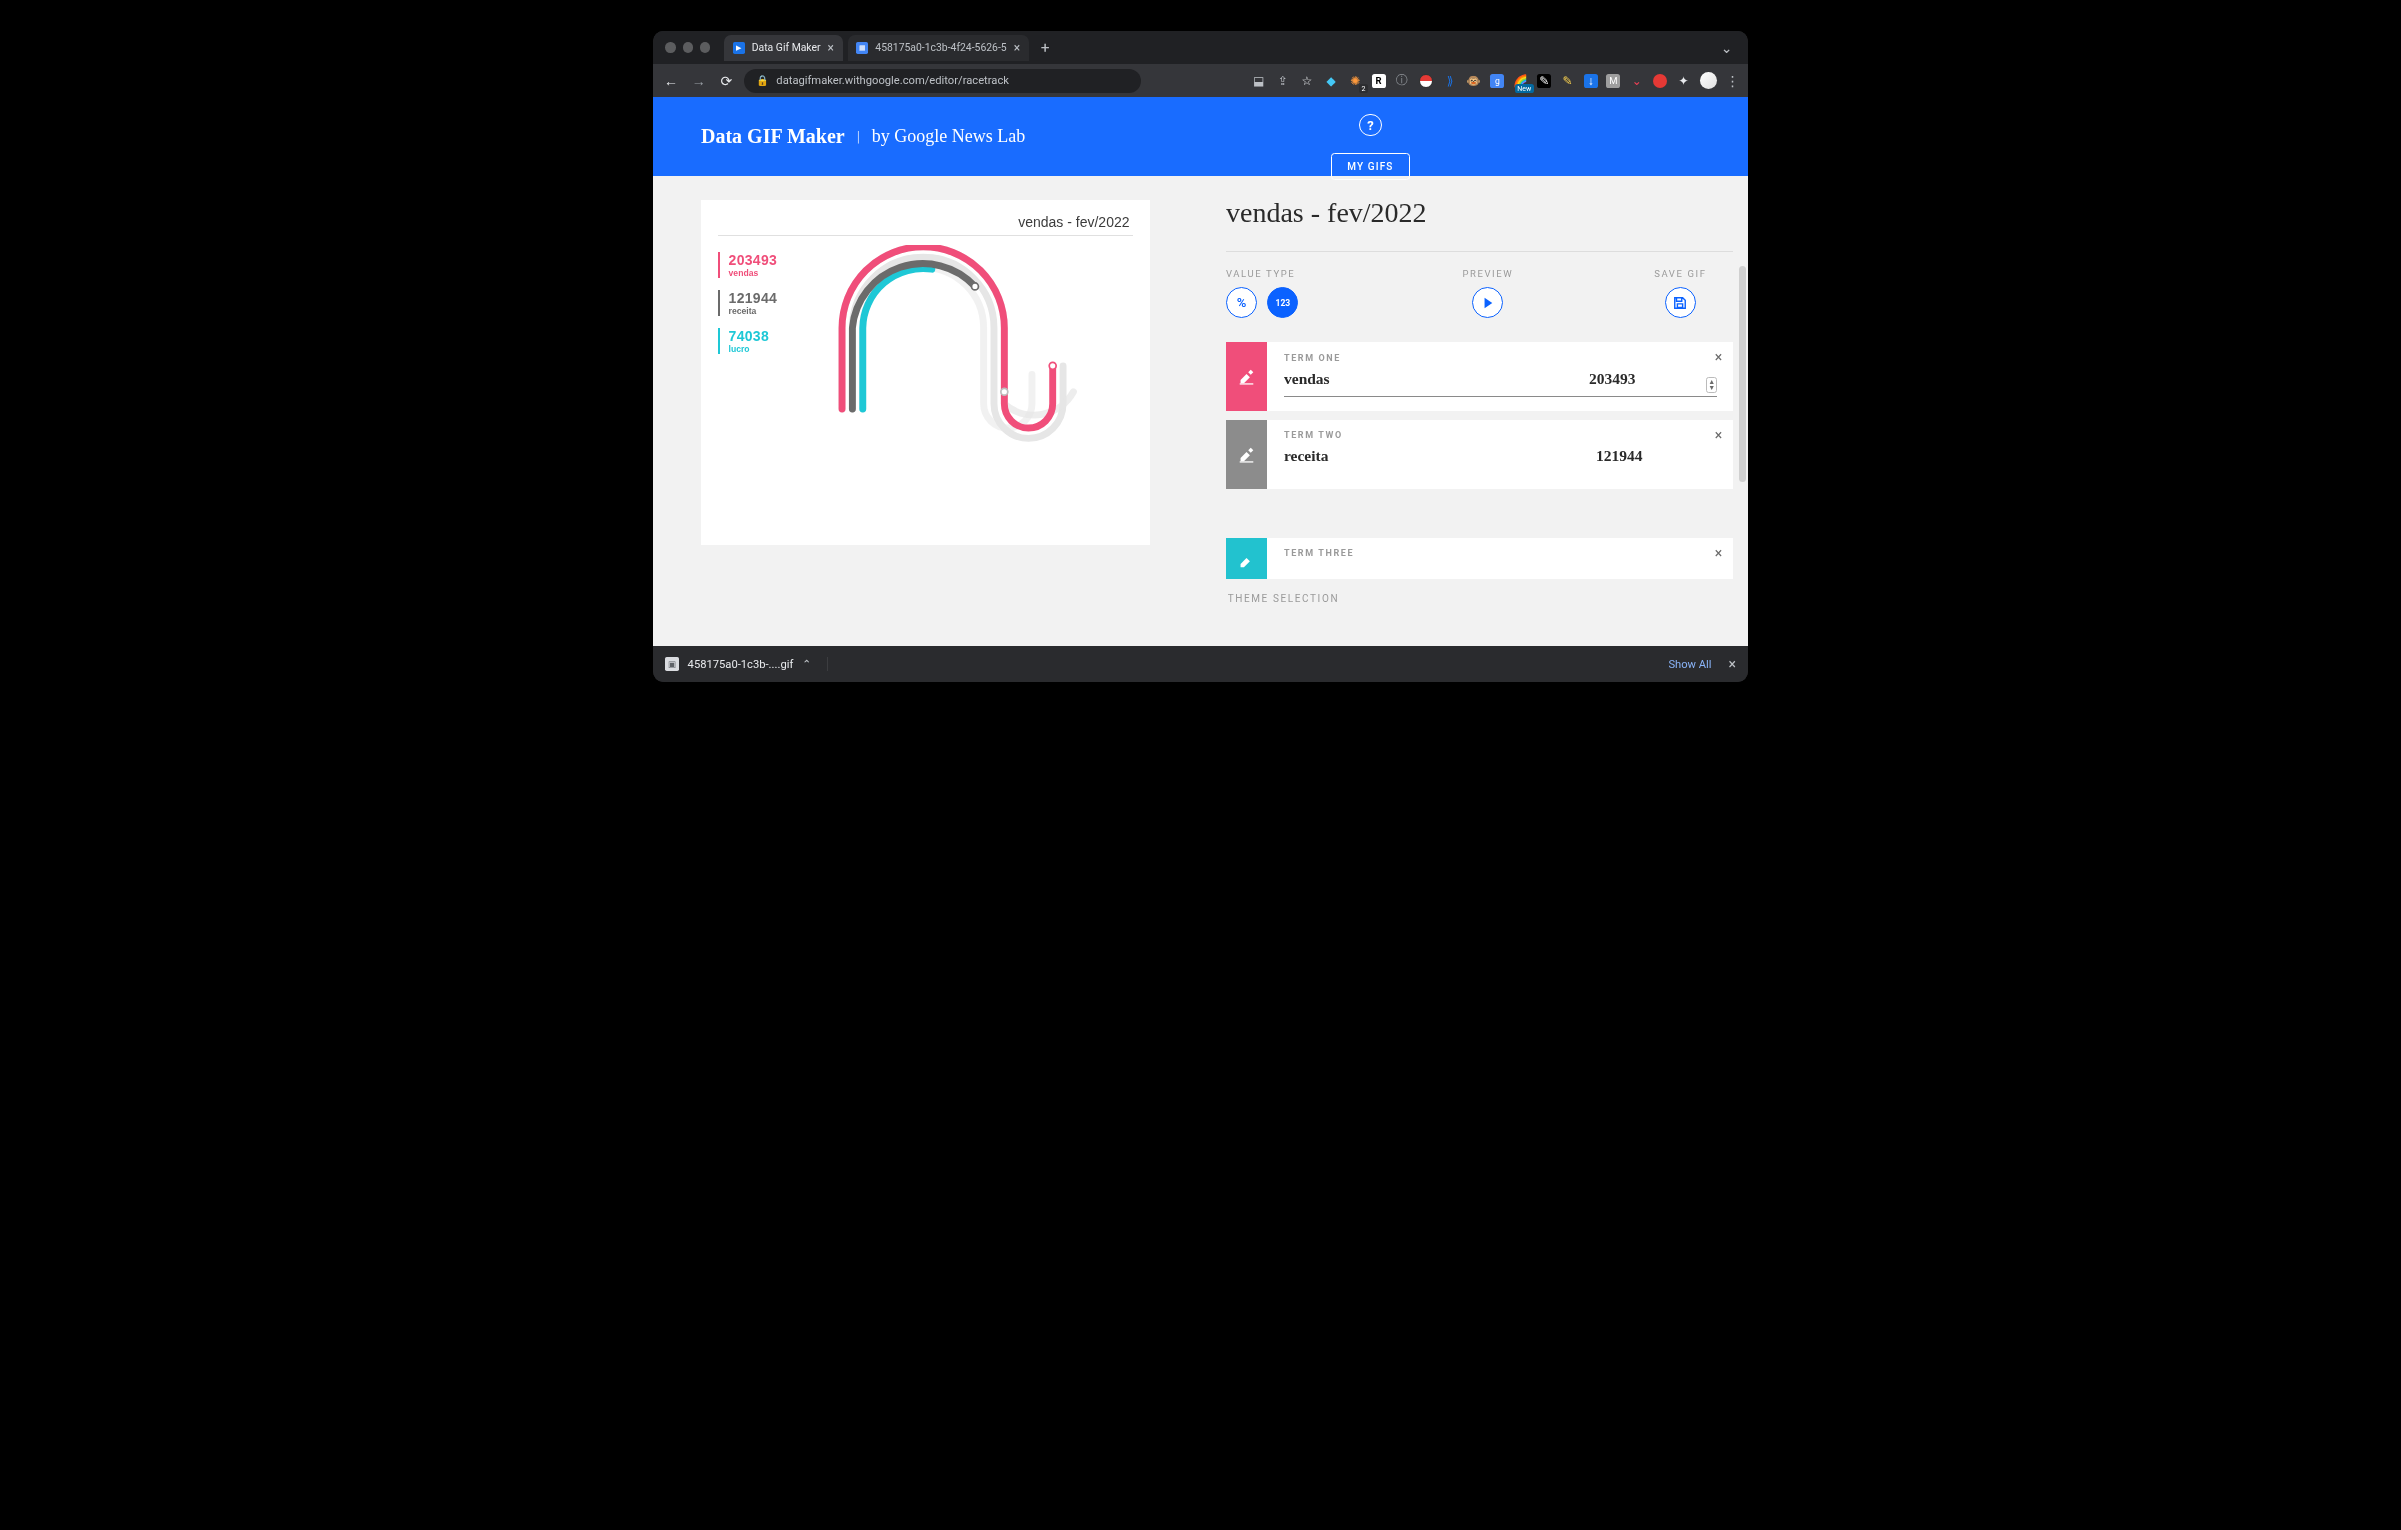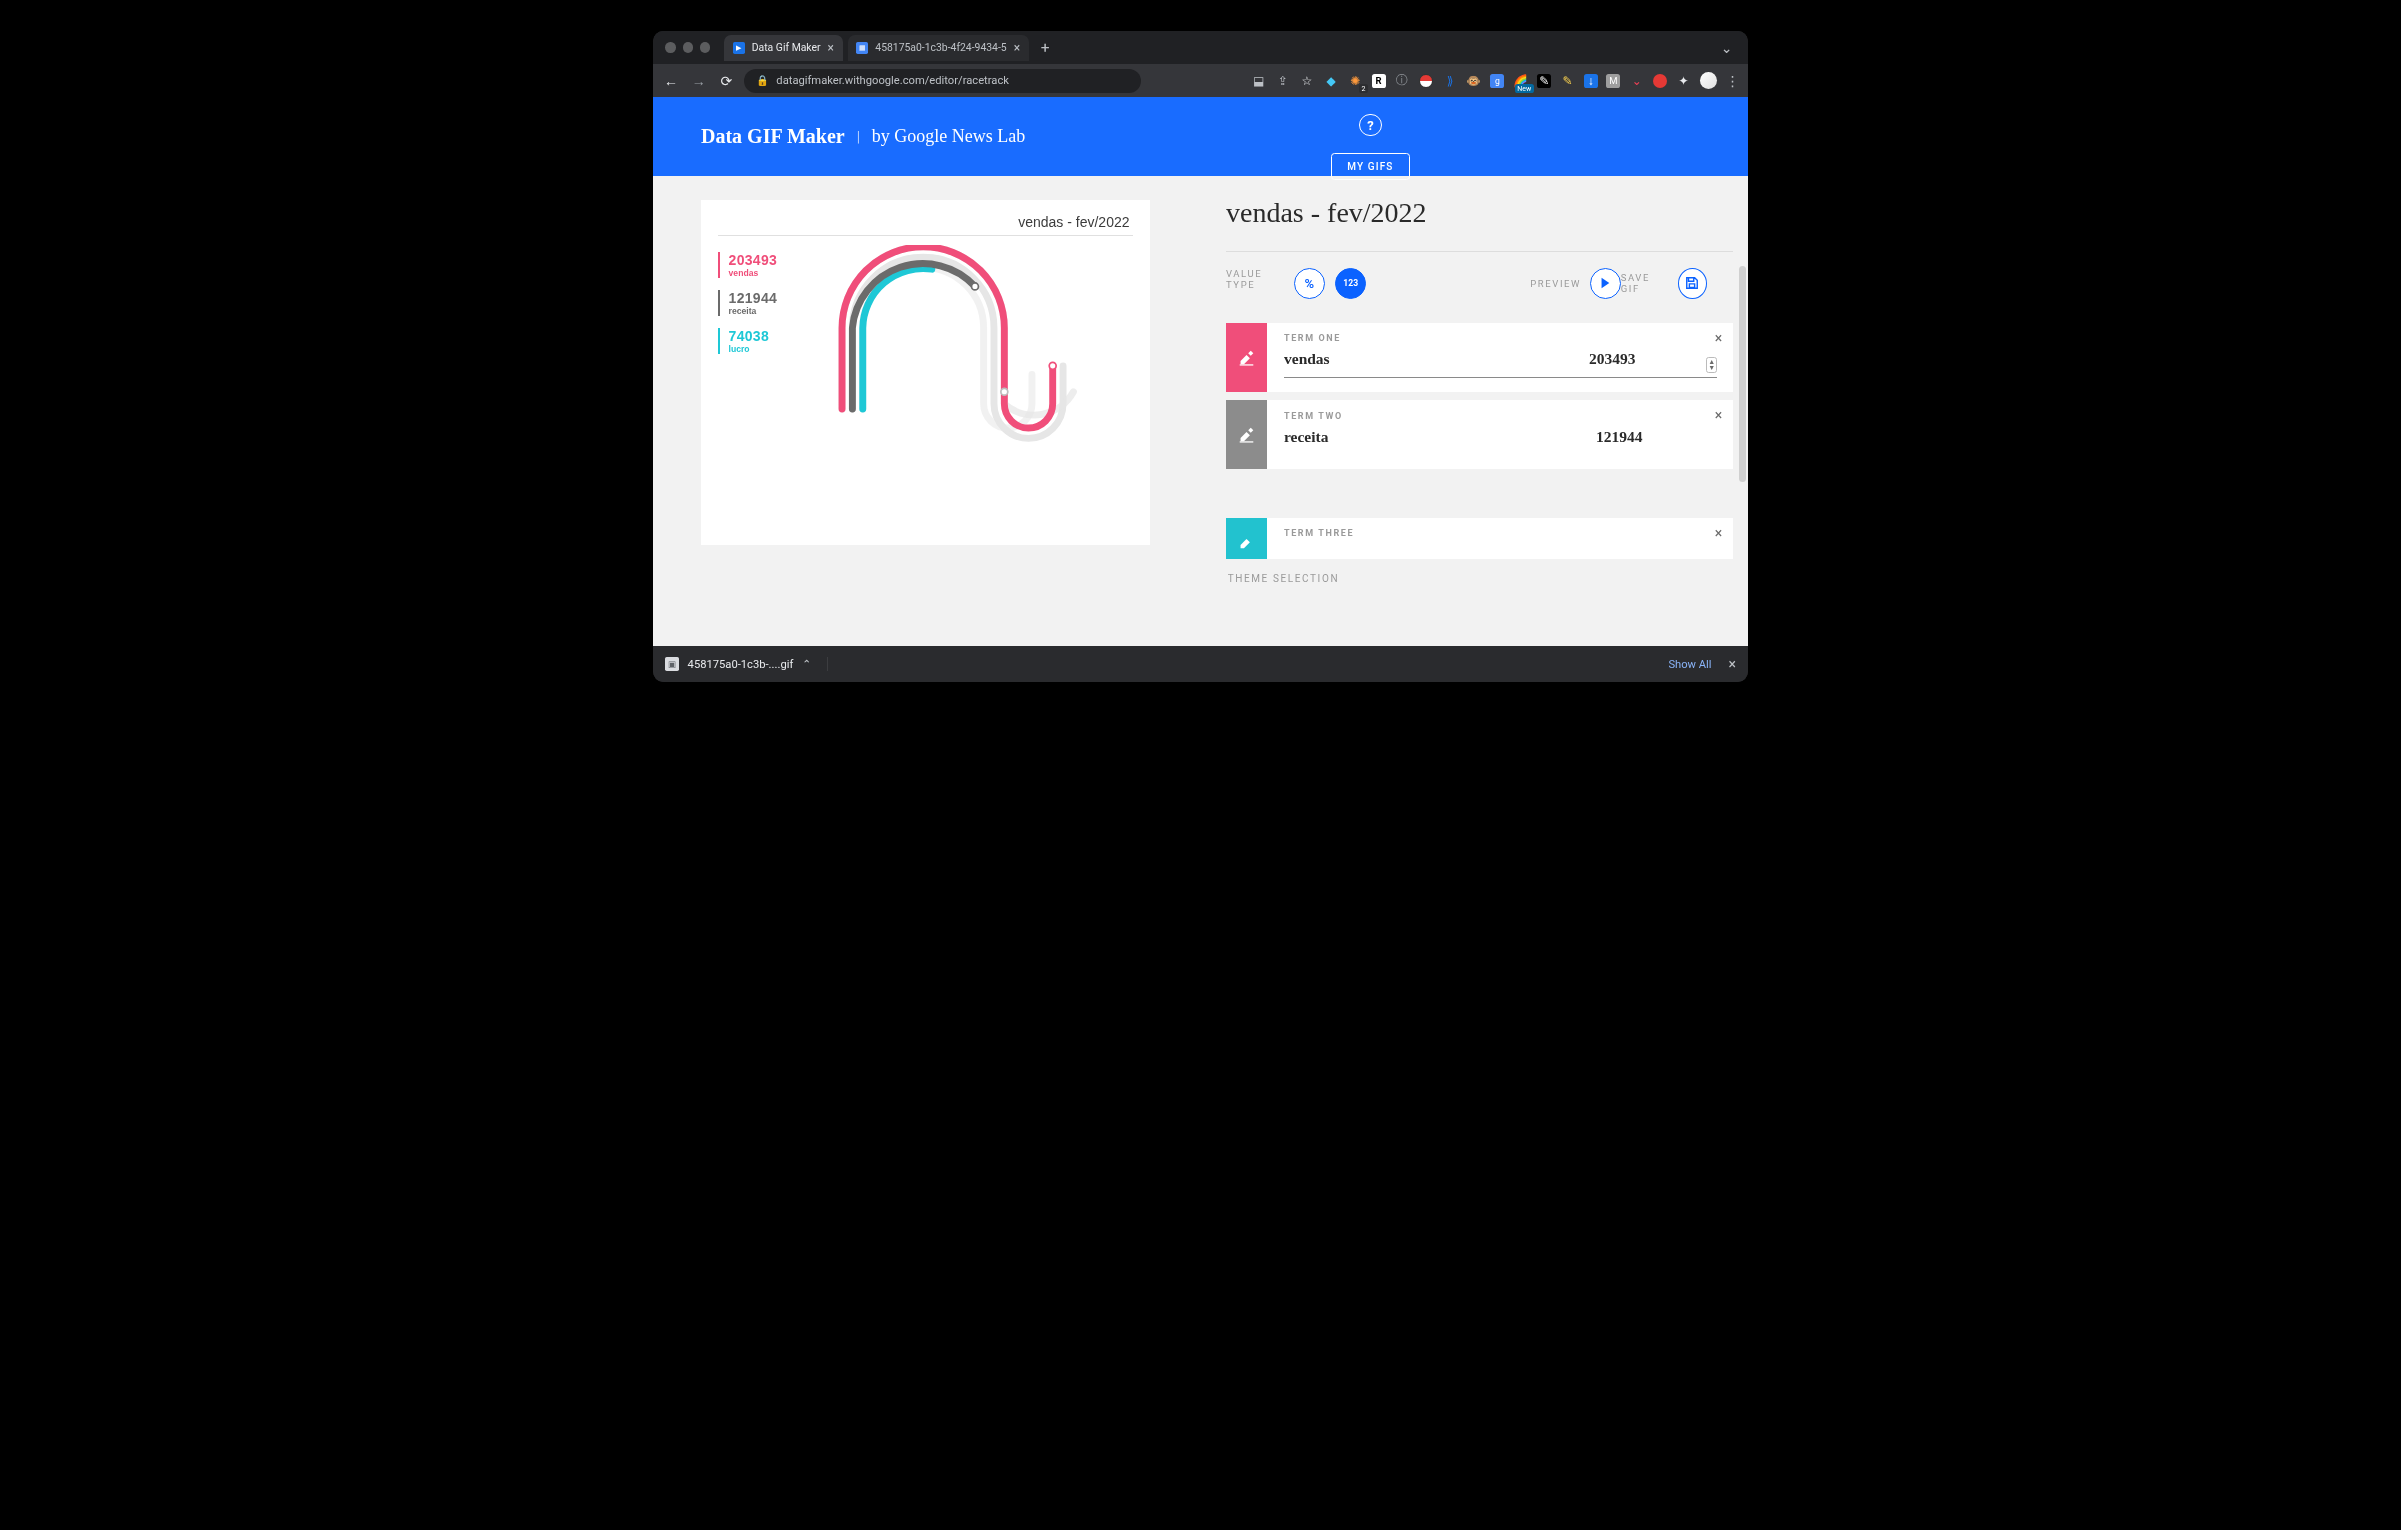--- a/index.html
+++ b/index.html
@@ -127,21 +127,21 @@
   .lg .lbl { font-size:8.6px; font-weight:700; }
   .lg.pink { border-color:#f04e7a; } .lg.pink .val{color:#f04e7a;} .lg.pink .lbl{color:#f04e7a;}
   .lg.grey { border-color:#6b6b6b; } .lg.grey .val{color:#6b6b6b;} .lg.grey .lbl{color:#6b6b6b;}
   .lg.teal { border-color:#1ec8d6; } .lg.teal .val{color:#1ec8d6;} .lg.teal .lbl{color:#1ec8d6;}
   .track { flex:1; position:relative; }
   .track svg { position:absolute; top:-7px; left:-26px; }
   
   .h1 { font-family: Georgia, "Times New Roman", serif; font-size:28px; color:#2a2a2a; margin-bottom:22.4px;}
   .panel { border-top:0.9px solid #ddd; padding-top:15.5px; }
   .ctrlrow { display:flex; align-items:flex-start; gap:0; }
-  .ctrl { display:flex; align-items:flex-start; gap:8.6px; }
+  .ctrl { display:flex; flex-direction:column; align-items:flex-start; gap:8.6px; }
   .clabel { font-size:9.5px; letter-spacing:1.6px; color:#9a9a9a; }
   .btnrow { display:flex; gap:10.4px; }
   .round {
     width:31px;height:31px;border-radius:50%;
     border:1.4px solid #0b62ff;
     display:inline-flex;align-items:center;justify-content:center;
     color:#0b62ff;cursor:pointer; font-size:13px; font-weight:600;
     background:#fff;
   }
   .round.solid { background:#0b62ff; color:#fff; border-color:#0b62ff;}
@@ -200,21 +200,21 @@
       <span></span>
       <span></span>
     </div>
     <div class="tab">
       <span class="favicon blue">▶</span>
       <span class="title">Data Gif Maker</span>
       <span class="close">×</span>
     </div>
     <div class="tab inactive">
       <span class="favicon docs">▦</span>
-      <span class="title">458175a0-1c3b-4f24-9434-5</span>
+      <span class="title">458175a0-1c3b-4f24-5626-5</span>
       <span class="close">×</span>
     </div>
     <span class="newtab">+</span>
     <span class="chev">⌄</span>
   </div>
 
   <div class="toolbar">
     <span class="navbtn enabled">←</span>
     <span class="navbtn">→</span>
     <span class="navbtn enabled">⟳</span>

